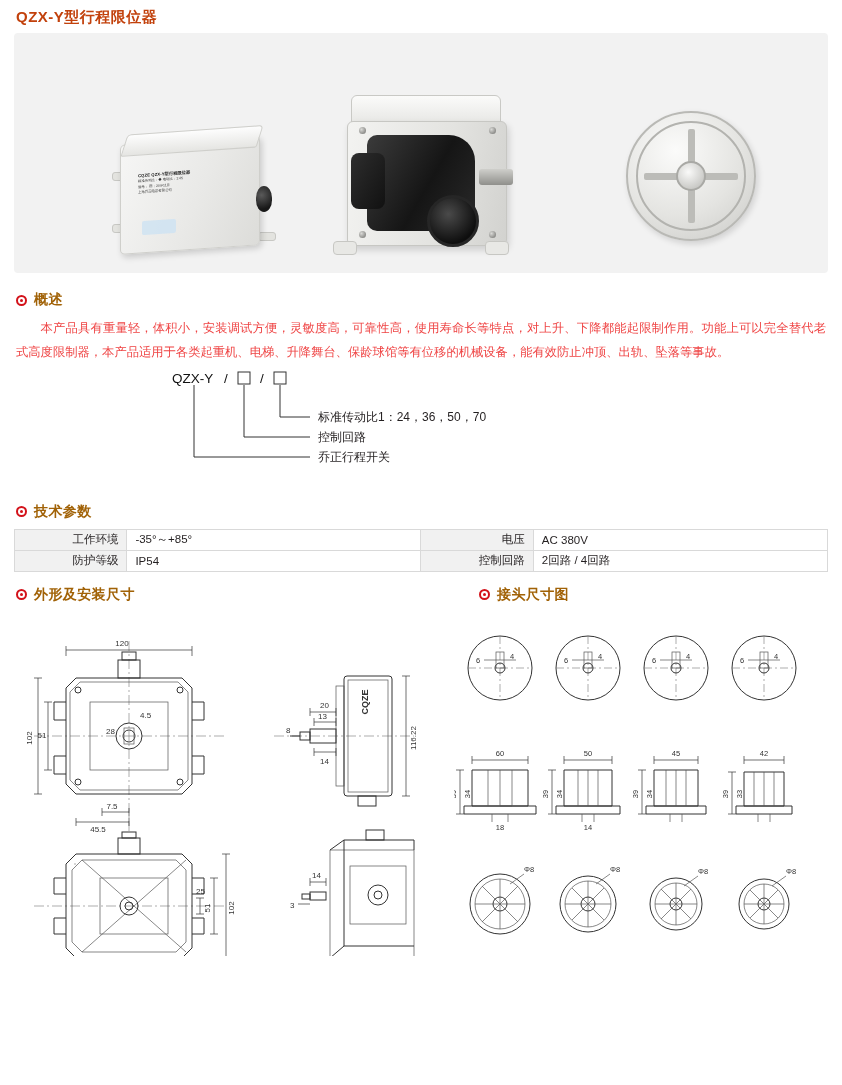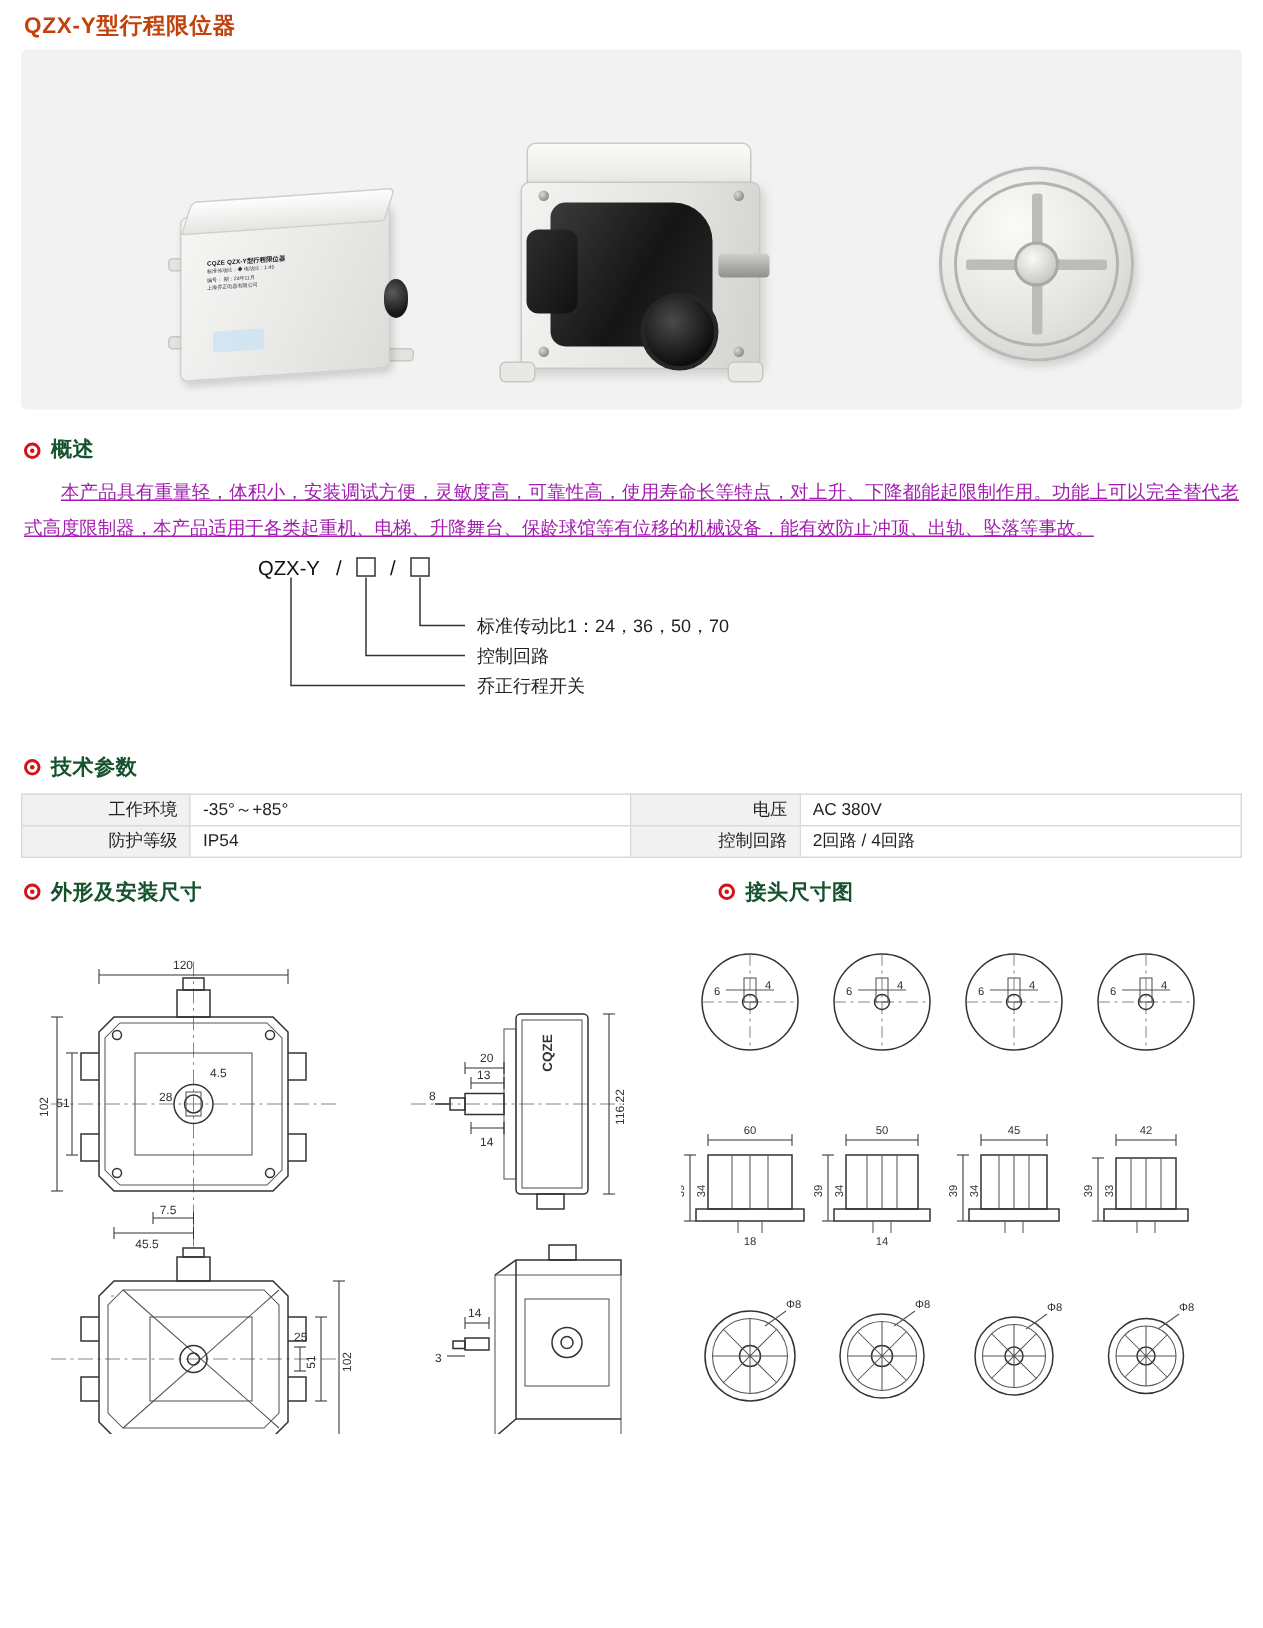--- a/index.html
+++ b/index.html
@@ -123,26 +123,25 @@
   
   .sec-head { display:flex; align-items:center; gap:7px; margin: 14px 0 8px 2px; }
   .sec-bullet {
     width: 11px; height: 11px; border-radius: 50%;
     border: 2px solid #d3121a; position: relative; flex: 0 0 auto;
   }
   .sec-bullet:after {
     content:""; position:absolute; left:2px; top:2px; width:3px; height:3px; border-radius:50%;
     background:#d3121a;
   }
-  .sec-title { color: #14532d; font-size: 14px; font-weight: bold; letter-spacing:.4px; }
+  .sec-title { color: #a16207; font-size: 14px; font-weight: bold; letter-spacing:.4px; }
 
   .body-text {
-    font-size: 12.3px; line-height: 1.95; color:#a21caf; text-align: justify;
+    font-size: 12.3px; line-height: 1.95; color:#ef4444; text-align: justify;
     margin: 0 2px 2px 2px;
-    text-decoration: underline;
   }
 
   
   .model-block { position: relative; height: 120px; margin: 4px 0 0 2px; text-align: right; }
 
   
   .spec-table { width: 100%; border-collapse: collapse; margin-top: 4px; font-size: 11.5px; }
   .spec-table td { border: 1px solid #d9d9d9; height: 21px; padding: 0 8px; }
   .spec-table td.k { background: #f1f1f1; width: 116px; text-align: right; color:#231f20; }
   .spec-table td.v { background: #ffffff; width: 305px; }

